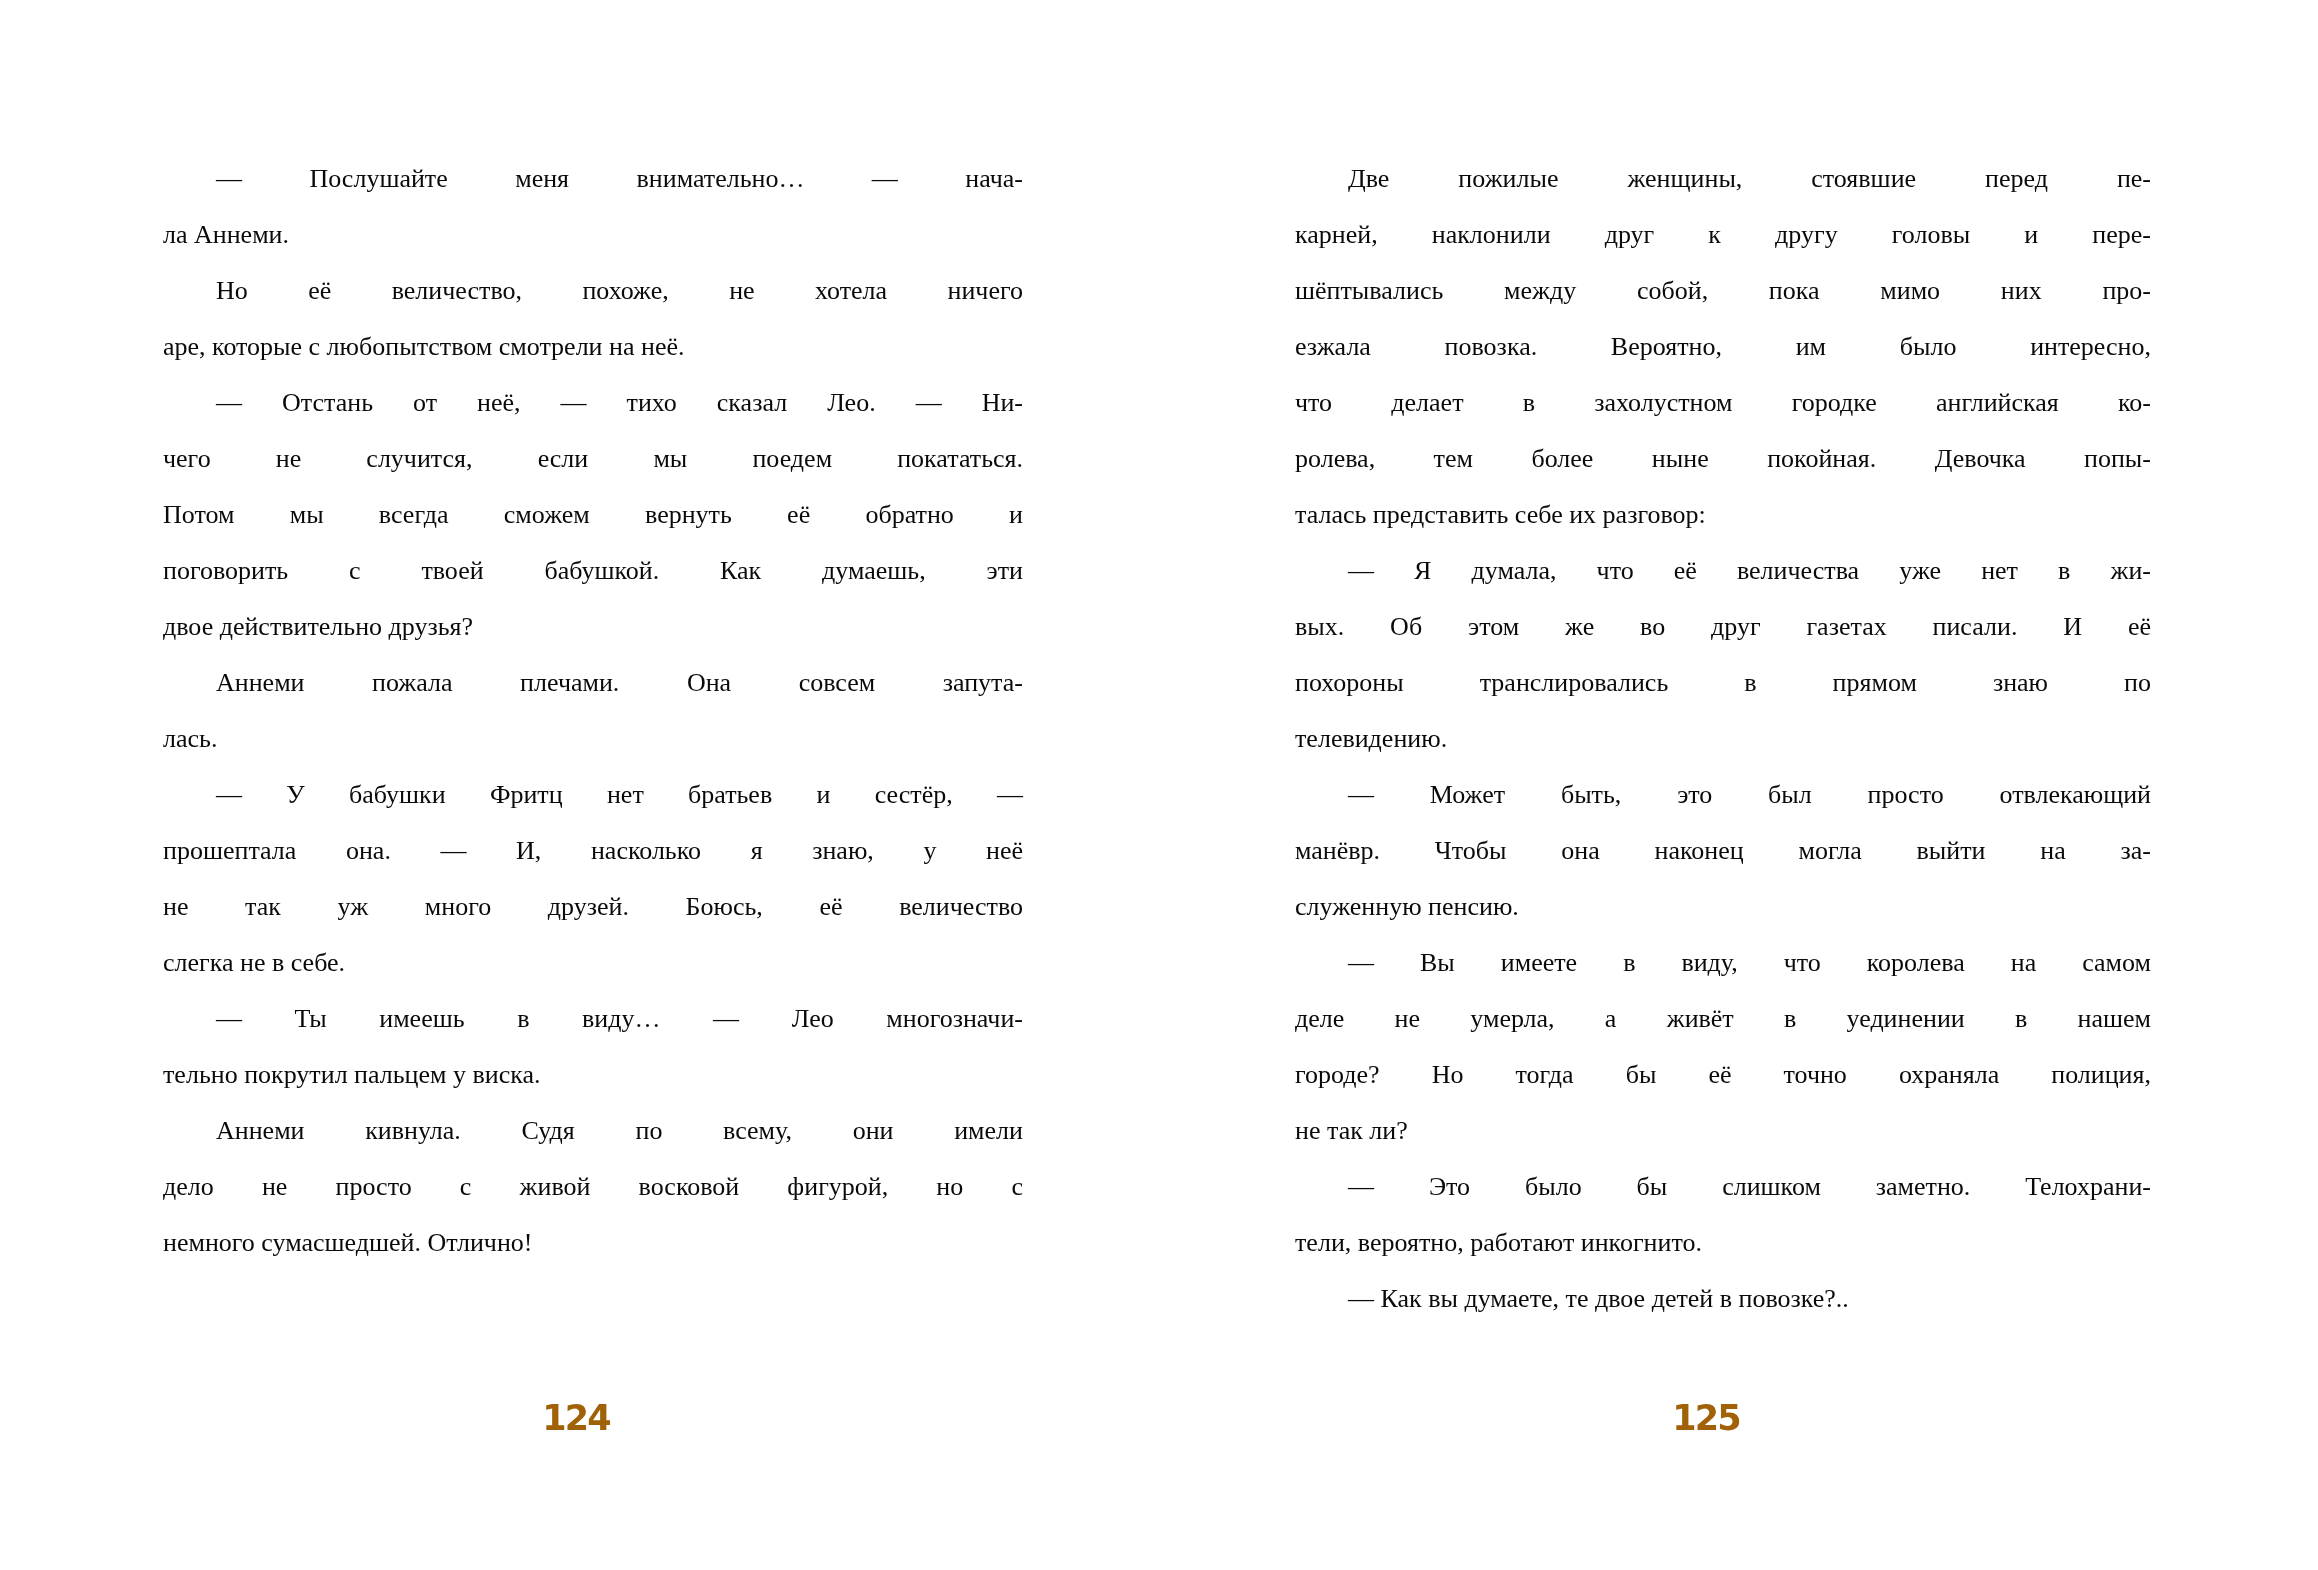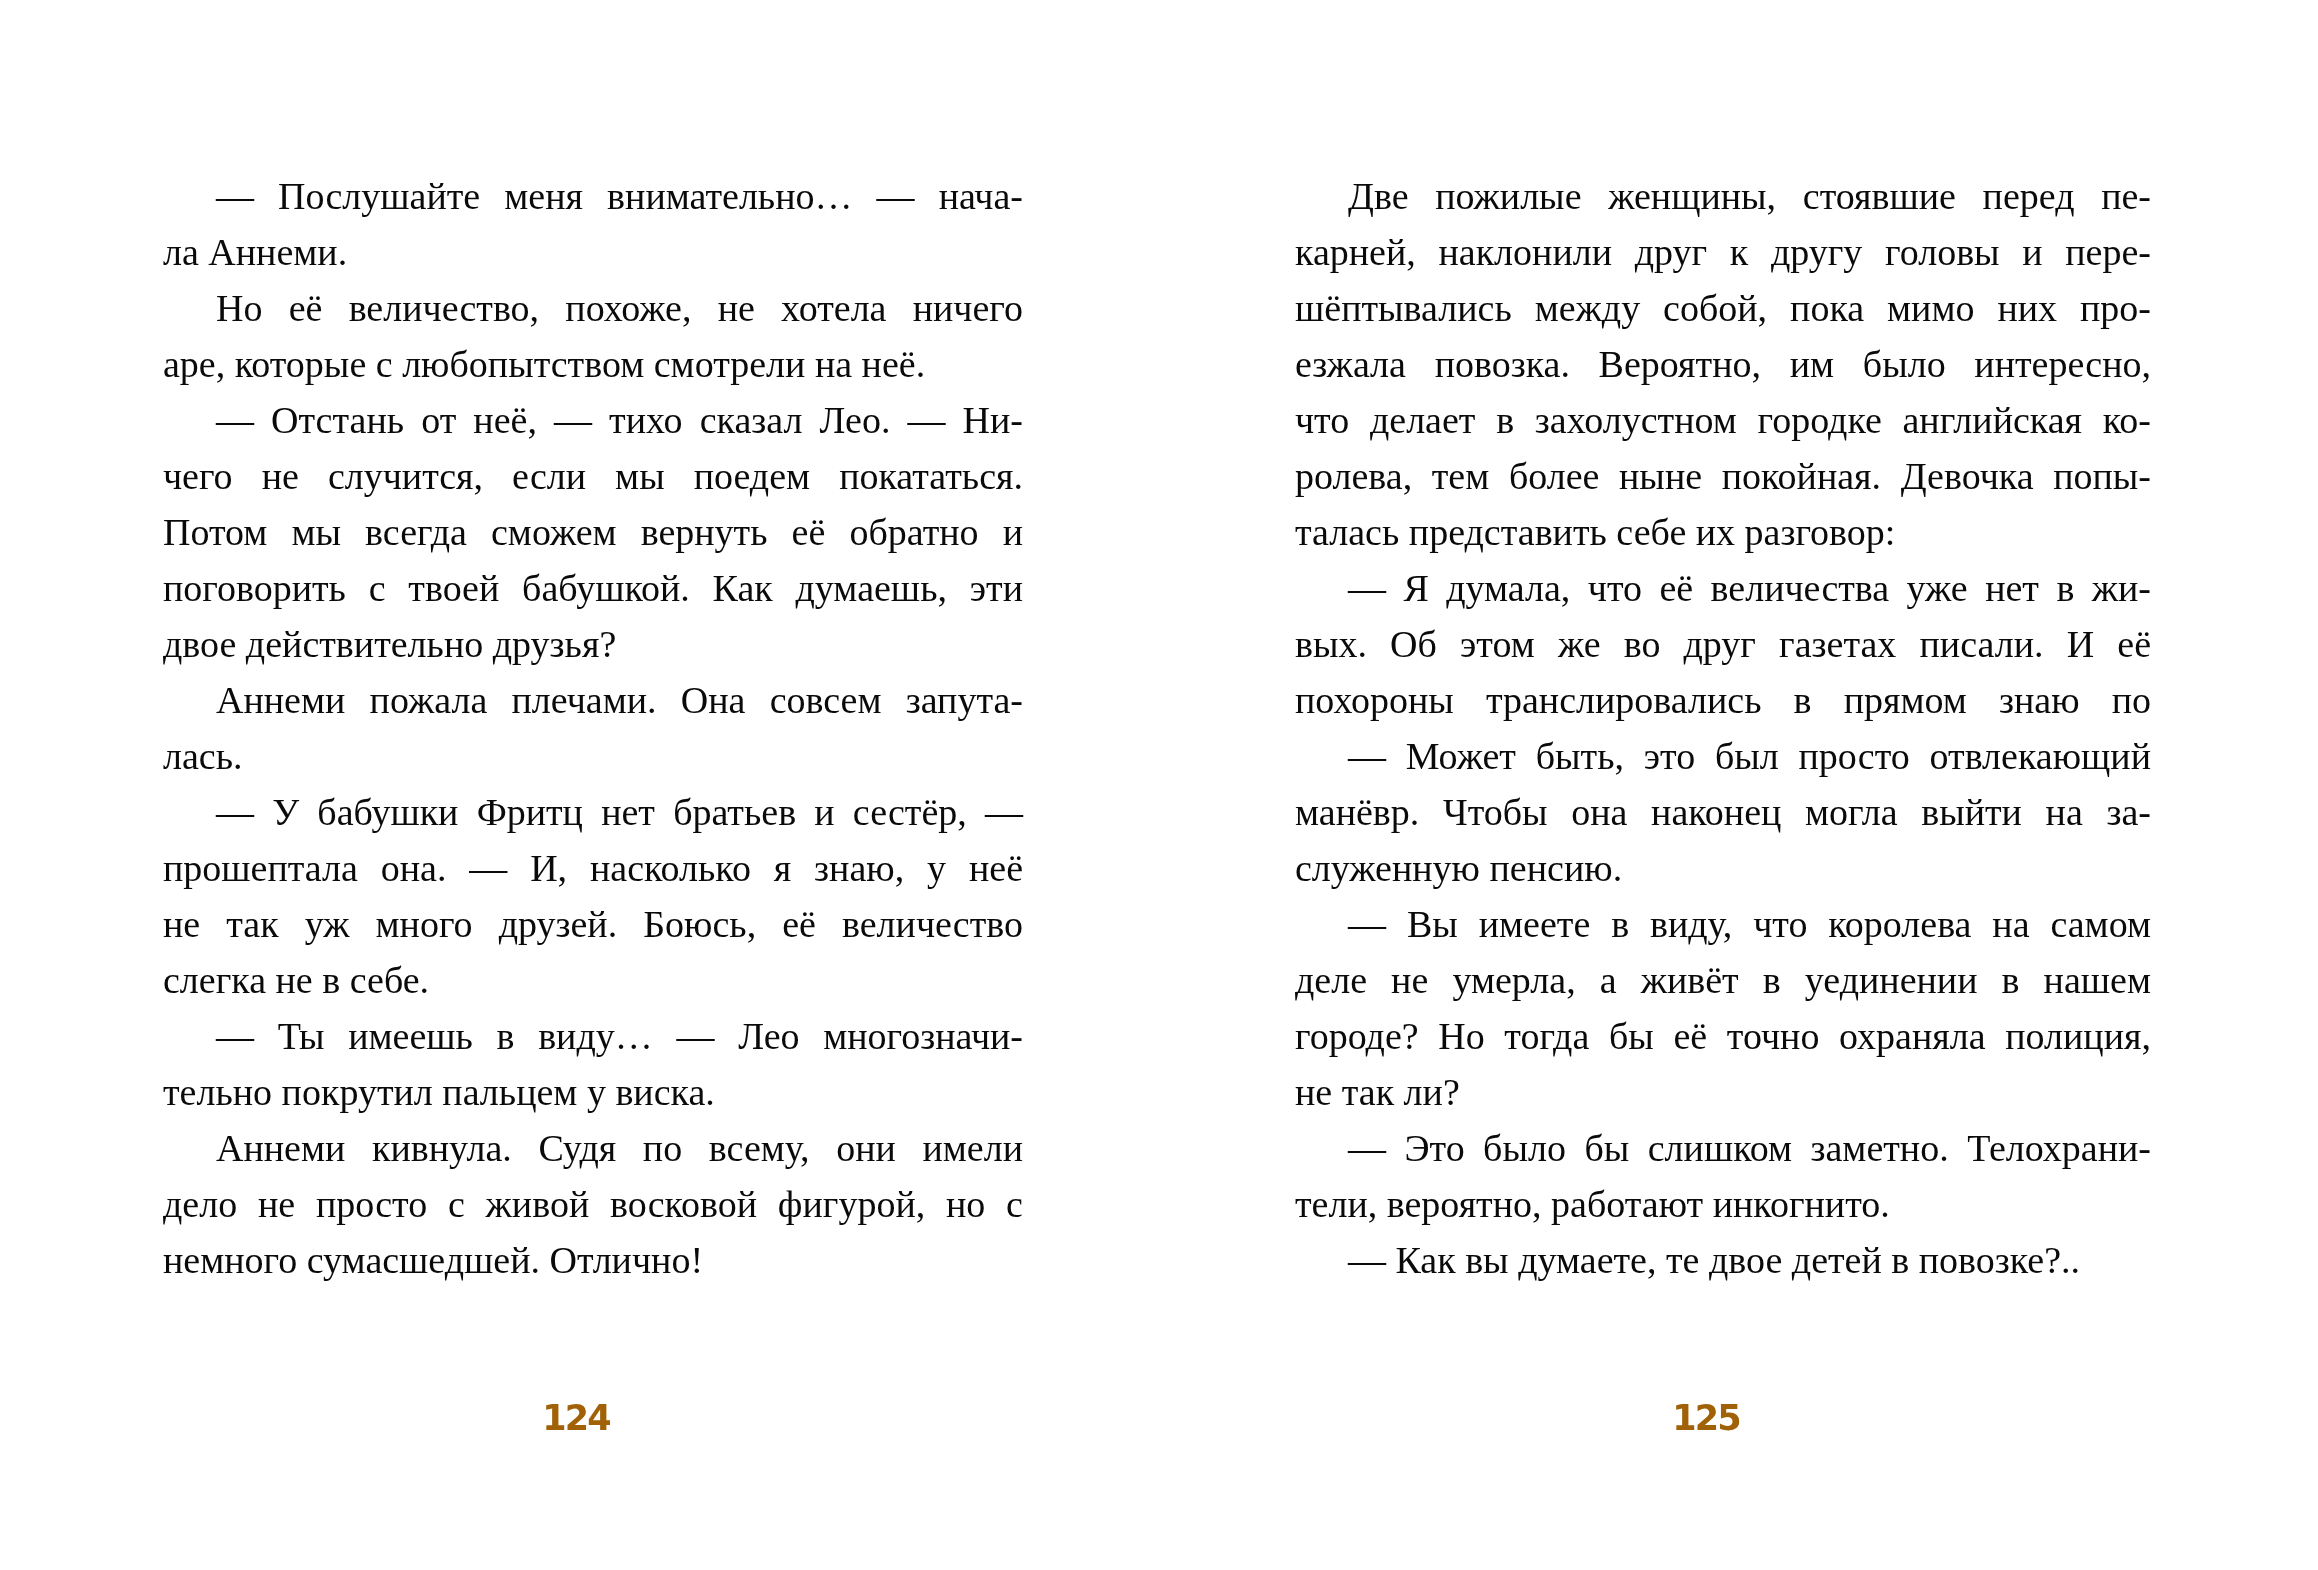--- a/index.html
+++ b/index.html
@@ -10,21 +10,21 @@
     position: relative;
     overflow: hidden;
     font-family: "Liberation Serif", serif;
     color: #0a0a0a;
   }
   .spread { position: absolute; inset: 0; }
   .page { position: absolute; top: 0; height: 1571px; }
   #page-left  { left: 0;     width: 1159px; }
   #page-right { left: 1159px; width: 1160px; }
 
-  .text-block { position: absolute; top: 168px; font-size: 38px; }
+  .text-block { position: absolute; top: 151px; font-size: 26px; }
   #text-left  { left: 163px;  width: 860px; }
   #text-right { left: 136px;  width: 856px; } 
 
   .line { height: 56px; line-height: 56px; text-align: left; }
   .line.justify { text-align: justify; text-align-last: justify; }
   .line.indent { padding-left: 53px; }
 
   .page-number {
     position: absolute;
     top: 1401px;
@@ -76,20 +76,21 @@
         <div class="line indent justify">Две пожилые женщины, стоявшие перед пе-</div>
         <div class="line justify">карней, наклонили друг к другу головы и пере-</div>
         <div class="line justify">шёптывались между собой, пока мимо них про-</div>
         <div class="line justify">езжала повозка. Вероятно, им было интересно,</div>
         <div class="line justify">что делает в захолустном городке английская ко-</div>
         <div class="line justify">ролева, тем более ныне покойная. Девочка попы-</div>
         <div class="line">талась представить себе их разговор:</div>
         <div class="line indent justify">— Я думала, что её величества уже нет в жи-</div>
         <div class="line justify">вых. Об этом же во друг газетах писали. И её</div>
         <div class="line justify">похороны транслировались в прямом знаю по</div>
+        <div class="line">телевидению.</div>
         <div class="line indent justify">— Может быть, это был просто отвлекающий</div>
         <div class="line justify">манёвр. Чтобы она наконец могла выйти на за-</div>
         <div class="line">служенную пенсию.</div>
         <div class="line indent justify">— Вы имеете в виду, что королева на самом</div>
         <div class="line justify">деле не умерла, а живёт в уединении в нашем</div>
         <div class="line justify">городе? Но тогда бы её точно охраняла полиция,</div>
         <div class="line">не так ли?</div>
         <div class="line indent justify">— Это было бы слишком заметно. Телохрани-</div>
         <div class="line">тели, вероятно, работают инкогнито.</div>
         <div class="line indent">— Как вы думаете, те двое детей в повозке?..</div>

